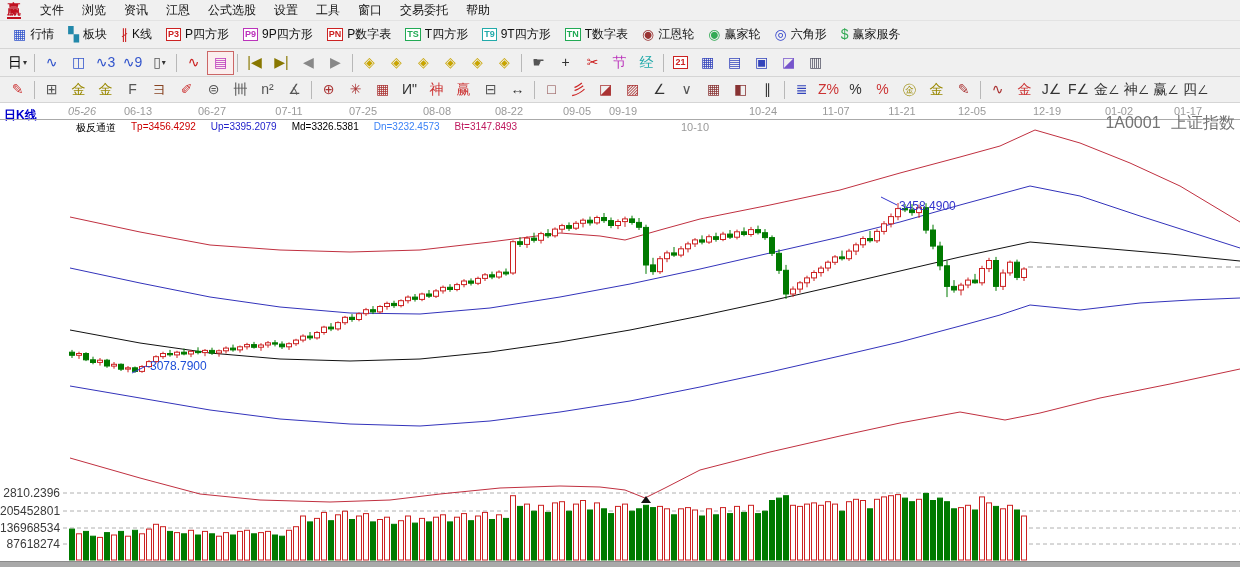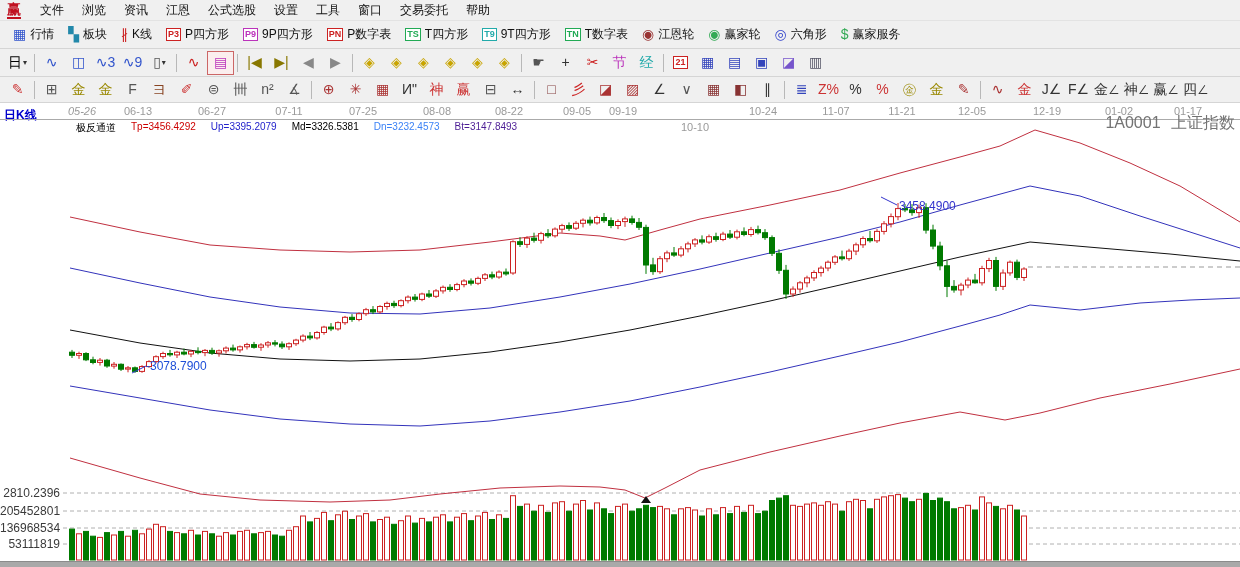--- a/index.html
+++ b/index.html
@@ -373,21 +373,21 @@
     <span>1A0001</span>
     <span>上证指数</span>
   </div>
 
   <div class="indicator-row">
     <span style="color:#000">极反通道</span>
   <span style="color: rgb(204, 0, 0);">Tp=3456.4292</span>
       <span style="color: rgb(34, 34, 204);">Up=3395.2079</span>
       <span style="color: rgb(0, 0, 0);">Md=3326.5381</span>
       <span style="color: #3b82f6;">Dn=3232.4573</span>
-      <span style="color: #4c1d95;">Bt=3147.8493</span>
+      <span style="color: #be185d;">Bt=3147.8493</span>
     </div>
 
   <svg class="chart" width="1240" height="463" viewBox="0 0 1240 463">
       <g>
         <line x1="63" y1="389" x2="1240" y2="389" stroke="#b0b0b0" stroke-width="1" stroke-dasharray="4 3"></line>
         <line x1="63" y1="407" x2="1240" y2="407" stroke="#b0b0b0" stroke-width="1" stroke-dasharray="4 3"></line>
         <line x1="63" y1="424" x2="1240" y2="424" stroke="#b0b0b0" stroke-width="1" stroke-dasharray="4 3"></line>
         <line x1="63" y1="440" x2="1240" y2="440" stroke="#b0b0b0" stroke-width="1" stroke-dasharray="4 3"></line>
       </g>
       <polyline points="70,113 140,128 210,141 280,146 350,148 420,146 490,138 560,129 600,132 625,136 660,126 700,115 770,101 840,86 900,69 960,53 1000,42 1035,26 1080,39 1130,59 1180,82 1240,118" fill="none" stroke="#c03040" stroke-width="1"></polyline>
@@ -813,20 +813,20 @@
       <line x1="1028" y1="163" x2="1240" y2="163" stroke="#999999" stroke-width="1" stroke-dasharray="5 4"></line>
       <polyline points="881,93 897,101" fill="none" stroke="#3333cc" stroke-width="1"></polyline>
       <polyline points="132,269 146,262" fill="none" stroke="#3333cc" stroke-width="1"></polyline>
       <path d="M646,392 L641,399 L651,399 Z" fill="#111"></path>
     </svg>
 
   <div>
       <span class="vol-label" style="top: 382px;">2810.2396</span>
       <span class="vol-label" style="top: 400px;">205452801</span>
       <span class="vol-label" style="top: 417px;">136968534</span>
-      <span class="vol-label" style="top: 433px;">53111819</span>
+      <span class="vol-label" style="top: 433px;">87618274</span>
     </div>
   <div>
       <span class="annotation" style="left: 899px; top: 95px; color: rgb(51, 51, 204);">3458.4900</span>
       <span class="annotation" style="left: 146px; top: 255px; color: #1d4ed8;">-3078.7900</span>
     </div>
   <div class="bottom-strip"></div>
 </div>
 
 </body></html>

